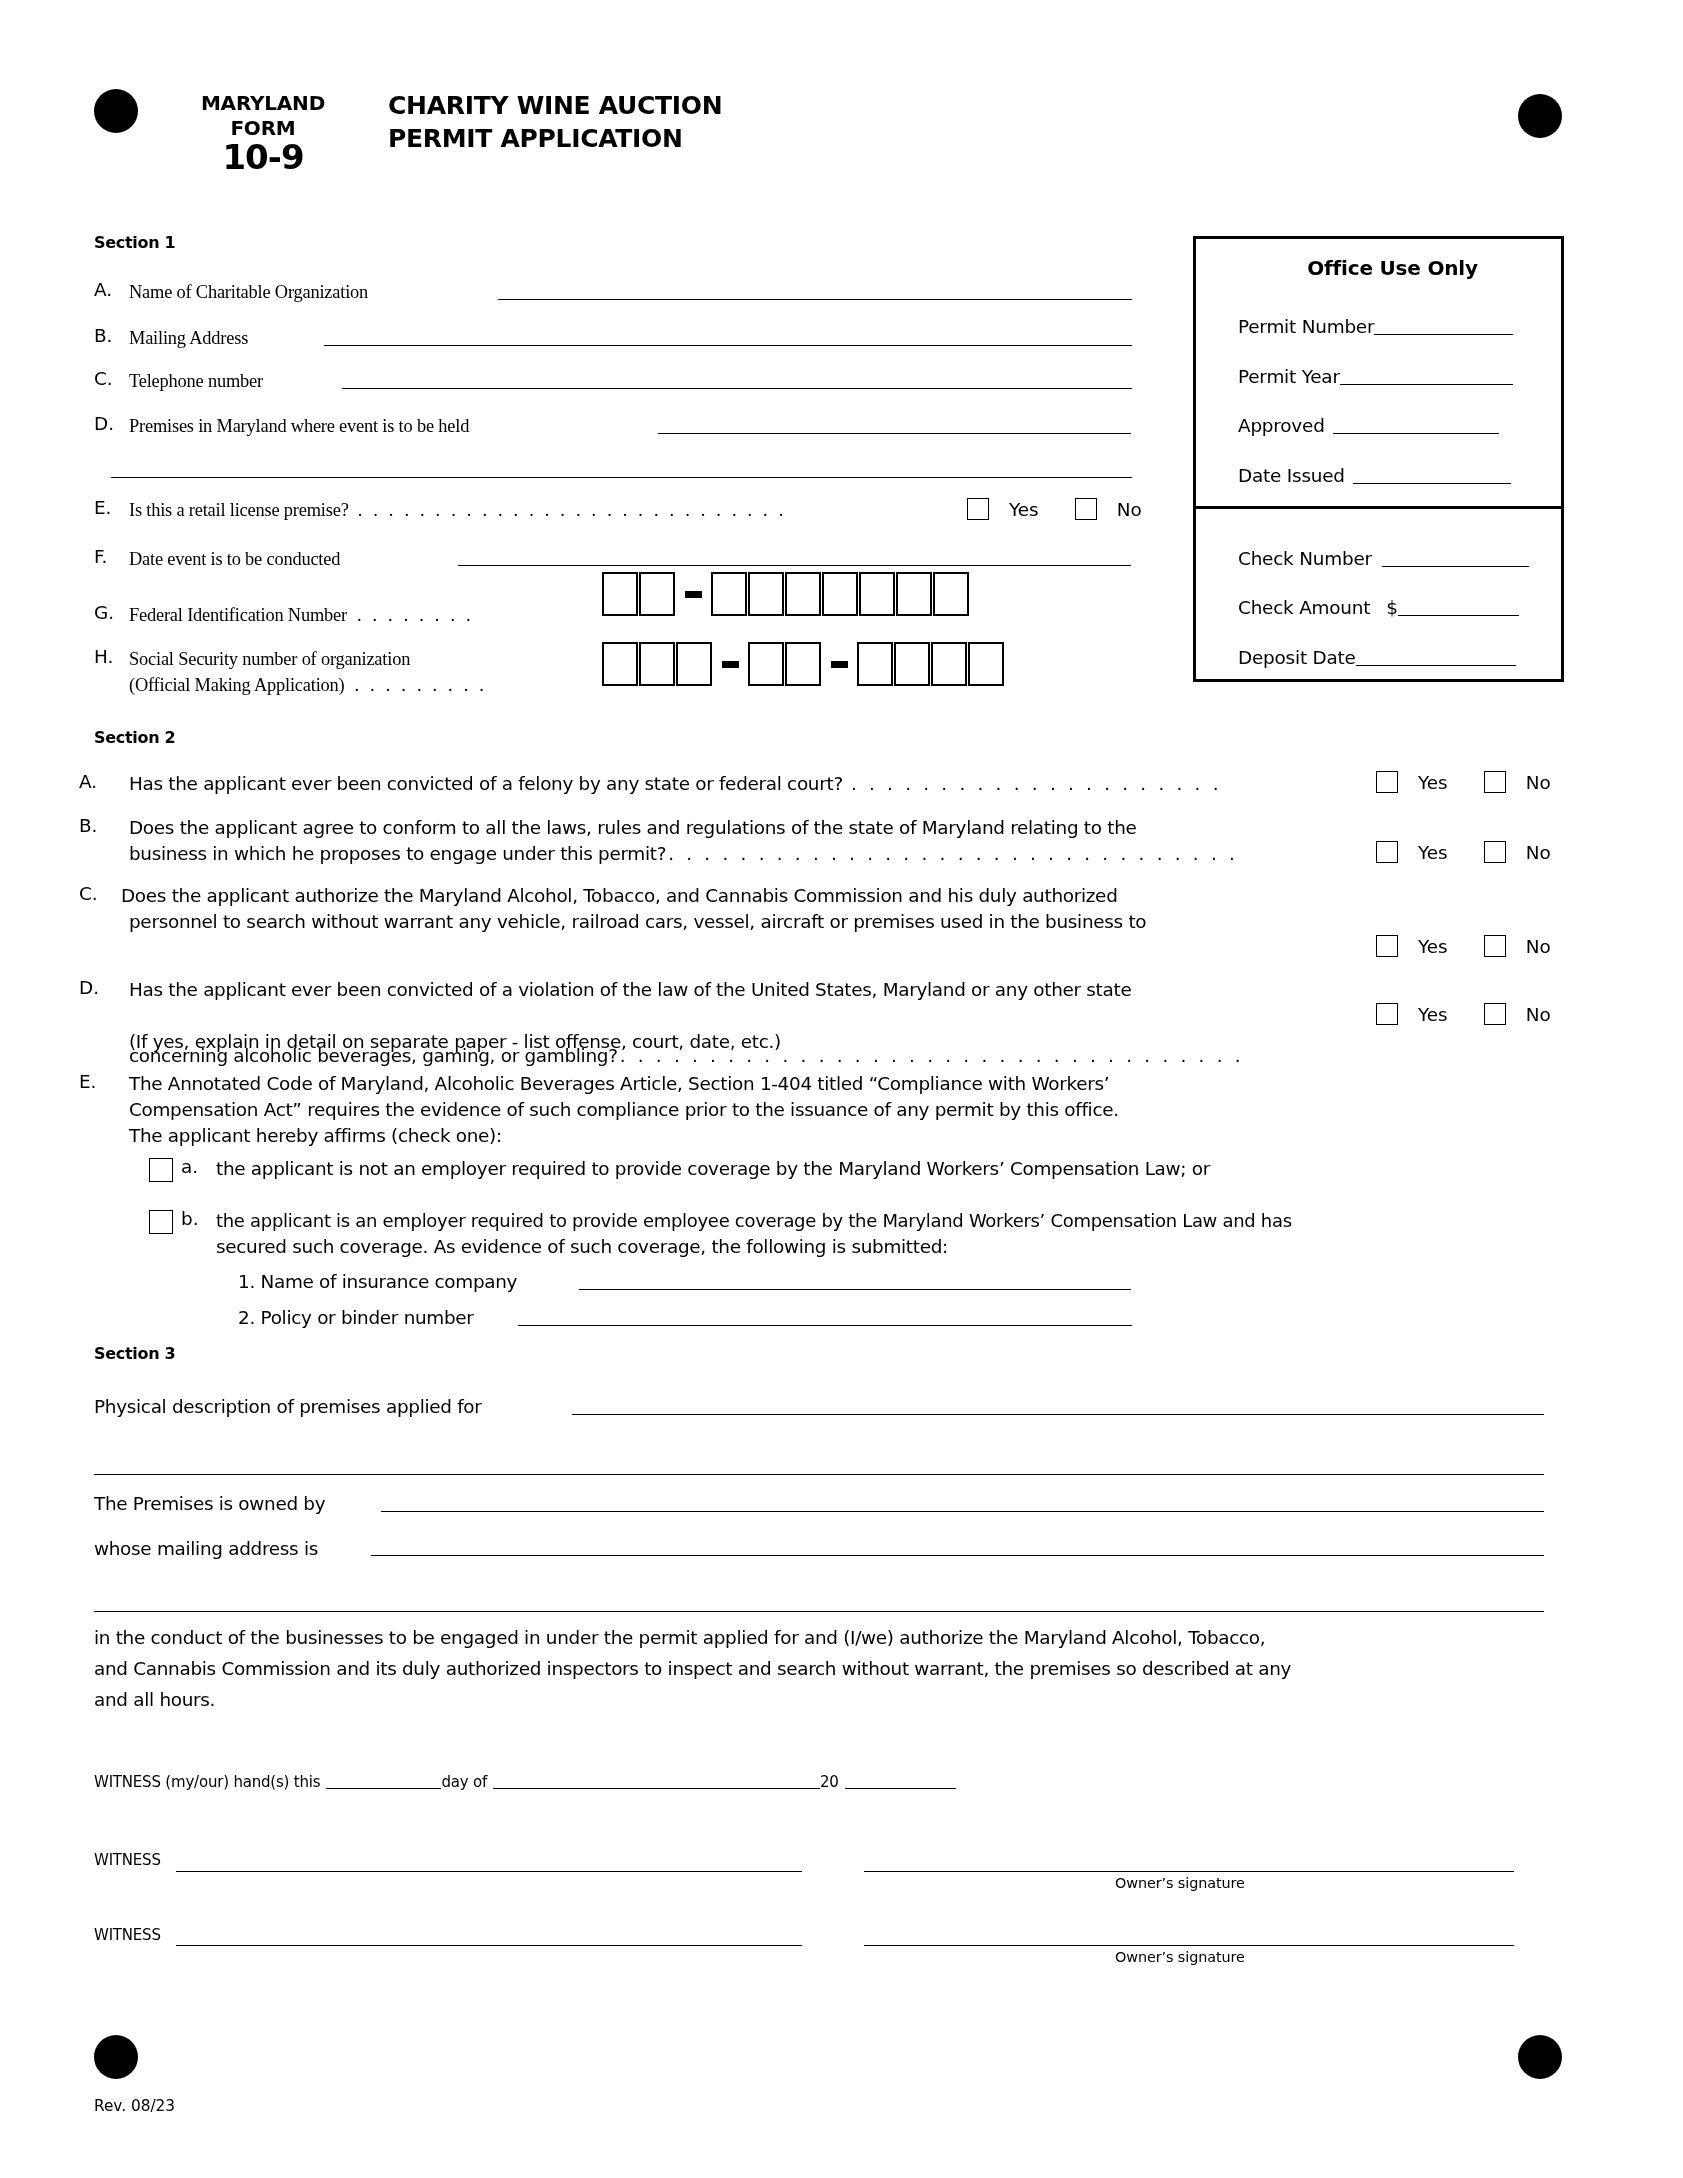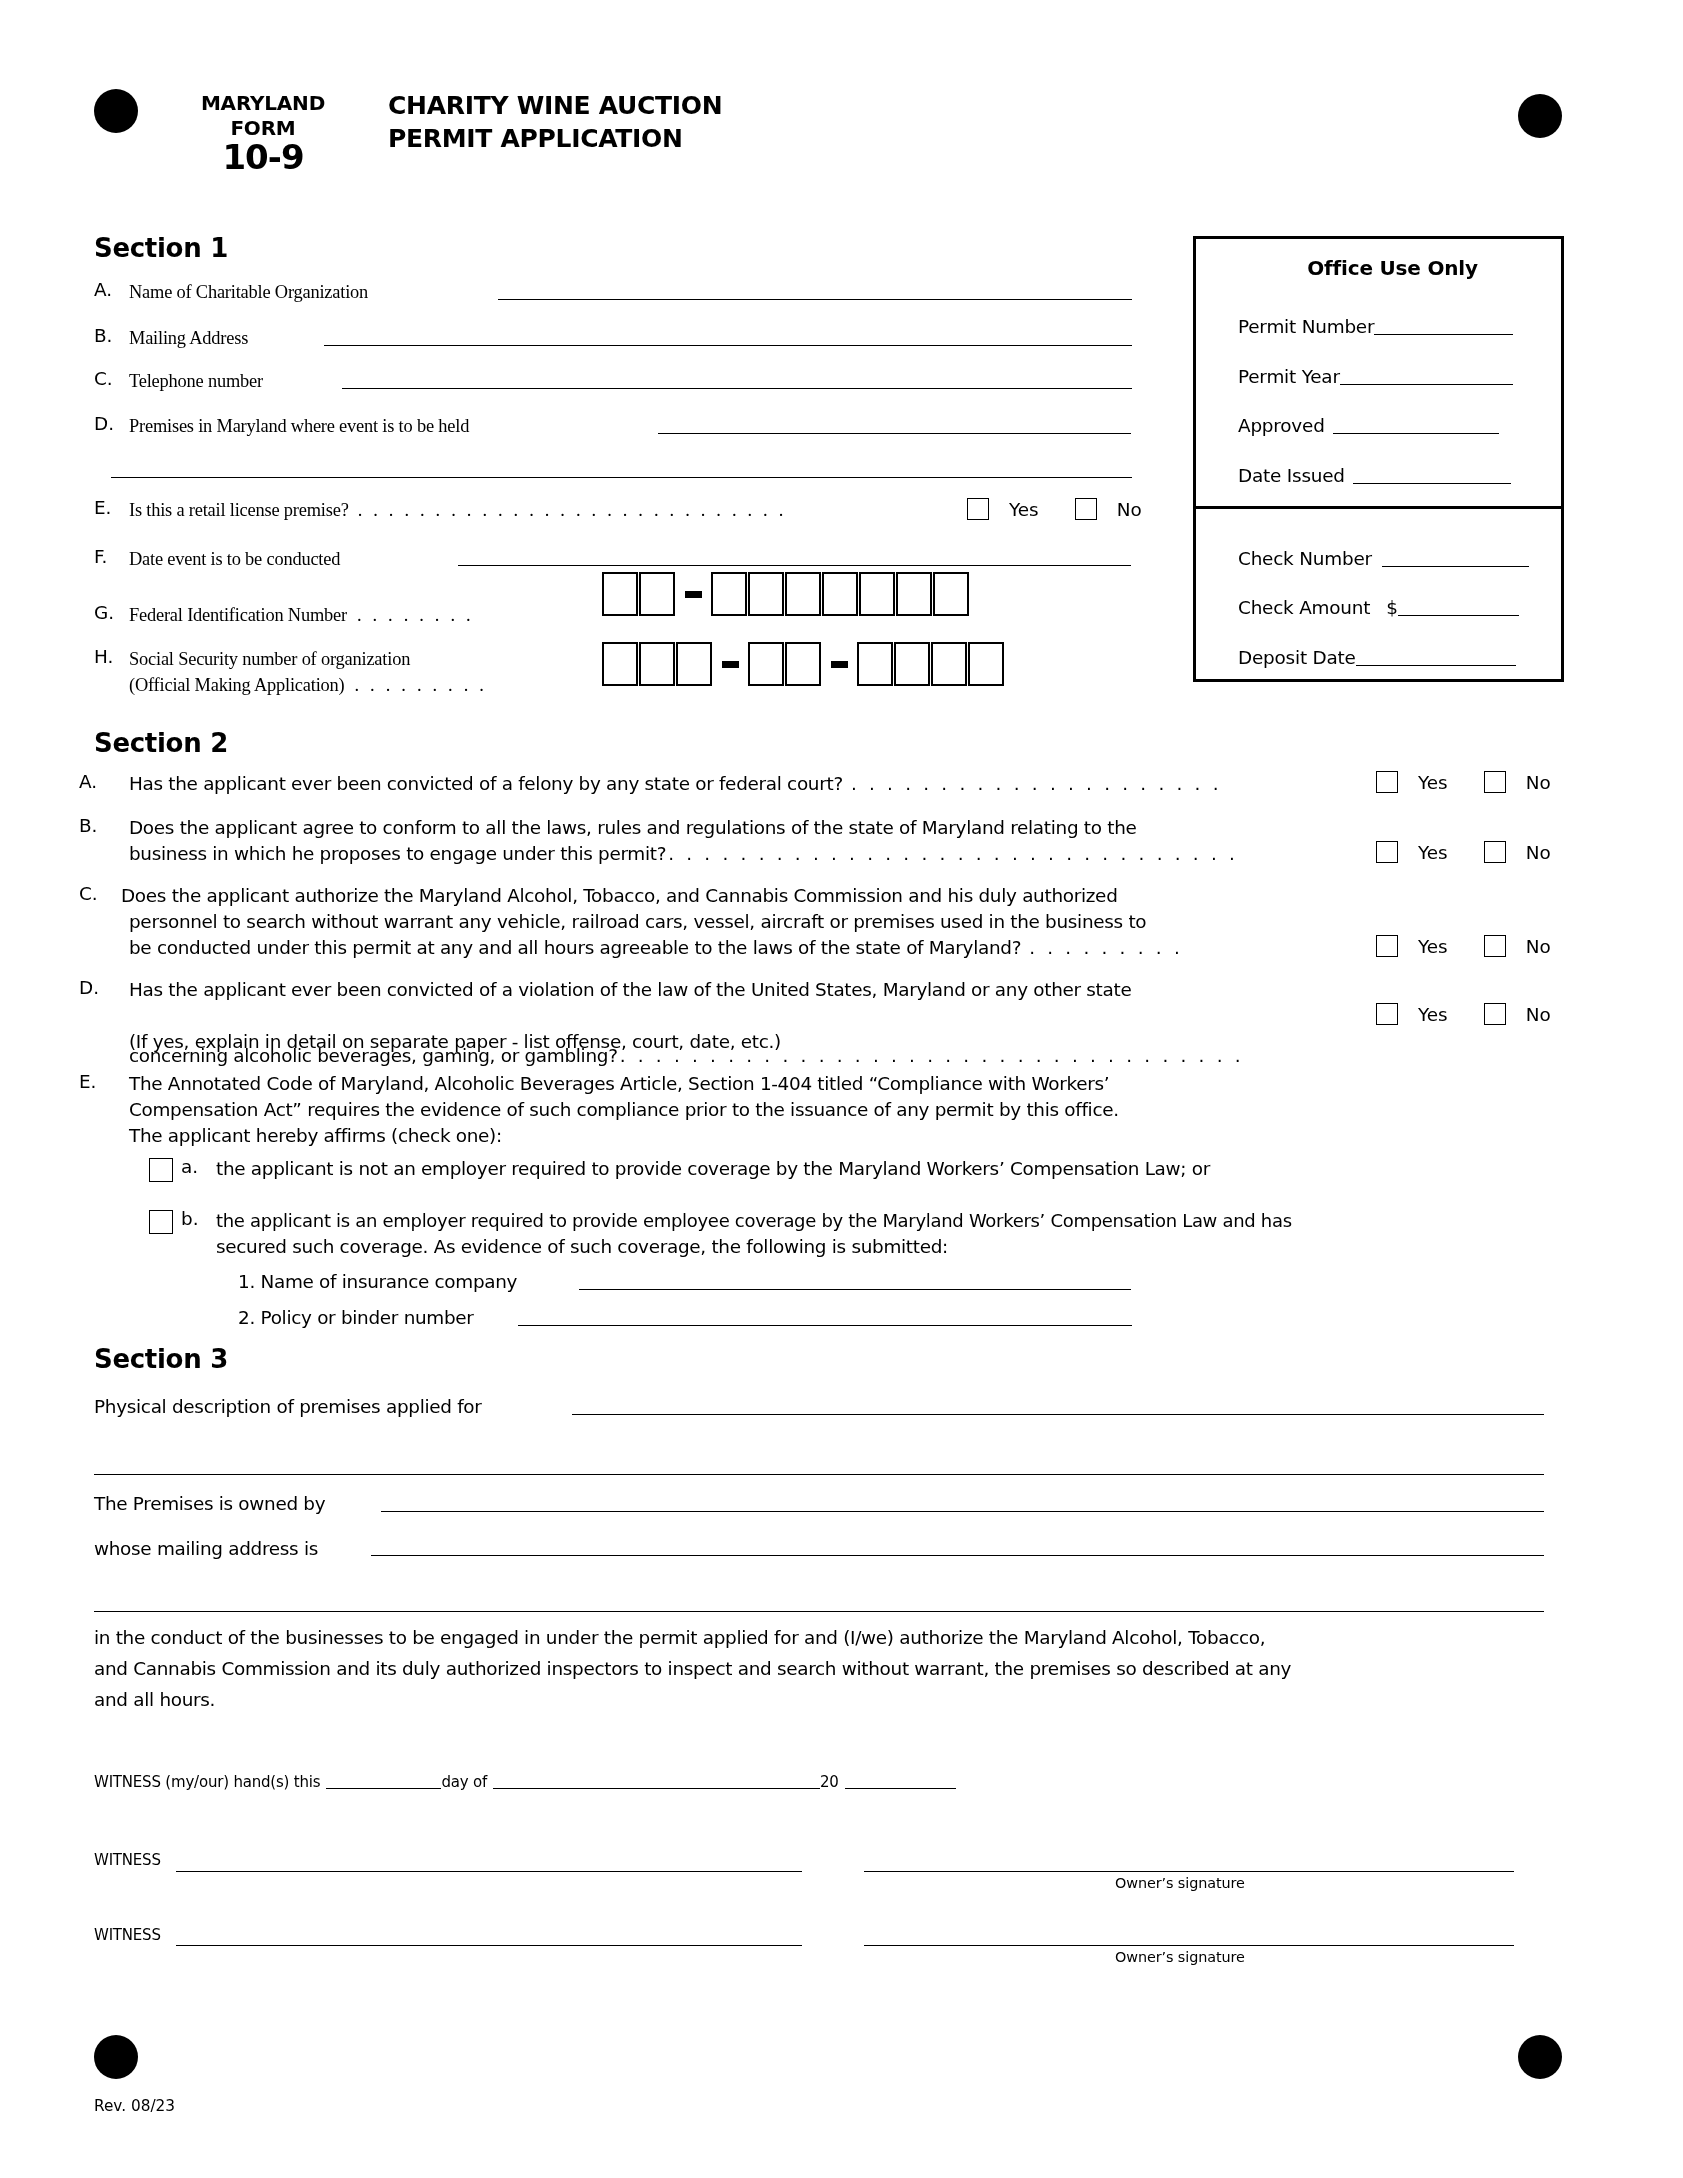--- a/index.html
+++ b/index.html
@@ -51,21 +51,21 @@
     position: absolute; left: 388px; top: 12px;
     font-weight: bold;
     font-size: 25px;
     line-height: 33px;
     letter-spacing: -0.3px;
   }
 
   
   .sec-head {
     font-weight: bold;
-    font-size: 26px;
+    font-size: 16px;
     letter-spacing: -0.3px;
   }
   .body-text { font-size: 18.4px; line-height: 26px; letter-spacing: -0.2px; font-family: Liberation Serif, serif; }
 
   .abs { position: absolute; }
 
   .rule {
     border-bottom: 1.6px solid #000;
     height: 0;
     position: absolute;
@@ -277,23 +277,20 @@
   <div class="q-text" style="left:129px; top:841px; white-space:nowrap;">
     <span>business in which he proposes to engage under this permit?</span><span class="leader" style="margin-left:2px;">. . . . . . . . . . . . . . . . . . . . . . . . . . . . . . . .</span>
   </div>
   <div class="yes-no" style="left:1376px; top:841px;">
     <span class="cbox"></span><span class="lbl">Yes</span><span class="cbox"></span><span class="lbl">No</span>
   </div>
 
   <div class="abs q-letter" style="left:79px; top:883px;">C.</div>
   <div class="q-text" style="left:121px; top:883px; white-space:nowrap;">Does the applicant authorize the Maryland Alcohol, Tobacco, and Cannabis Commission and his duly authorized</div>
   <div class="q-text" style="left:129px; top:909px; white-space:nowrap;">personnel to search without warrant any vehicle, railroad cars, vessel, aircraft or premises used in the business to</div>
-  <div class="q-text" style="left:129px; top:935px; white-space:nowrap;">
-    <span>be conducted under this permit at any and all hours agreeable to the laws of the state of Maryland?</span><span class="leader" style="margin-left:8px;">. . . . . . . . .</span>
-  </div>
   <div class="yes-no" style="left:1376px; top:935px;">
     <span class="cbox"></span><span class="lbl">Yes</span><span class="cbox"></span><span class="lbl">No</span>
   </div>
 
   <div class="abs q-letter" style="left:79px; top:977px;">D.</div>
   <div class="q-text" style="left:129px; top:977px; white-space:nowrap;">Has the applicant ever been convicted of a violation of the law of the United States, Maryland or any other state</div>
   <div class="q-text" style="left:129px; top:1003px; white-space:nowrap;margin-top:40px;">
     <span>concerning alcoholic beverages, gaming, or gambling?</span><span class="leader" style="margin-left:2px;">. . . . . . . . . . . . . . . . . . . . . . . . . . . . . . . . . . .</span>
   </div>
   <div class="q-text" style="left:129px; top:1029px; white-space:nowrap;">(If yes, explain in detail on separate paper - list offense, court, date, etc.)</div>

